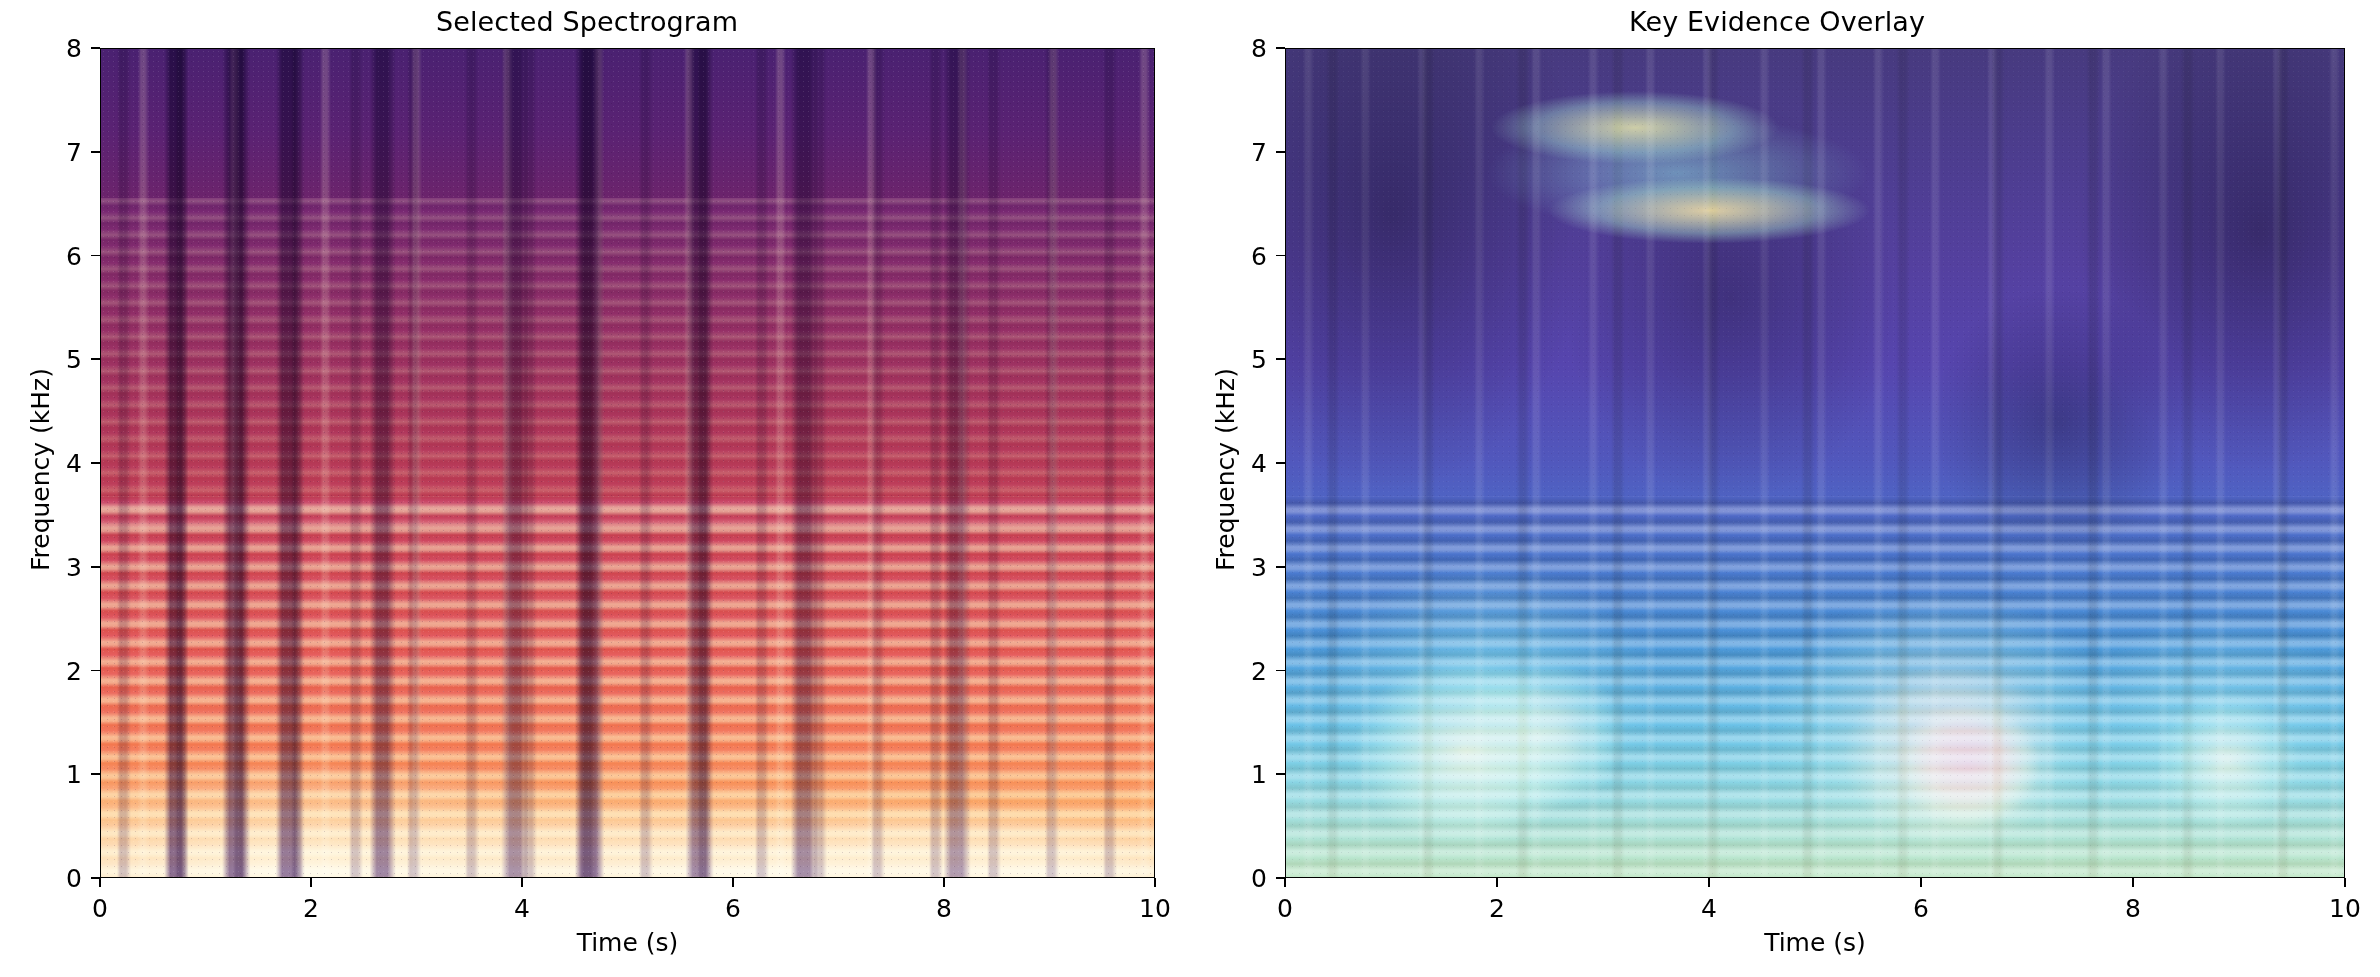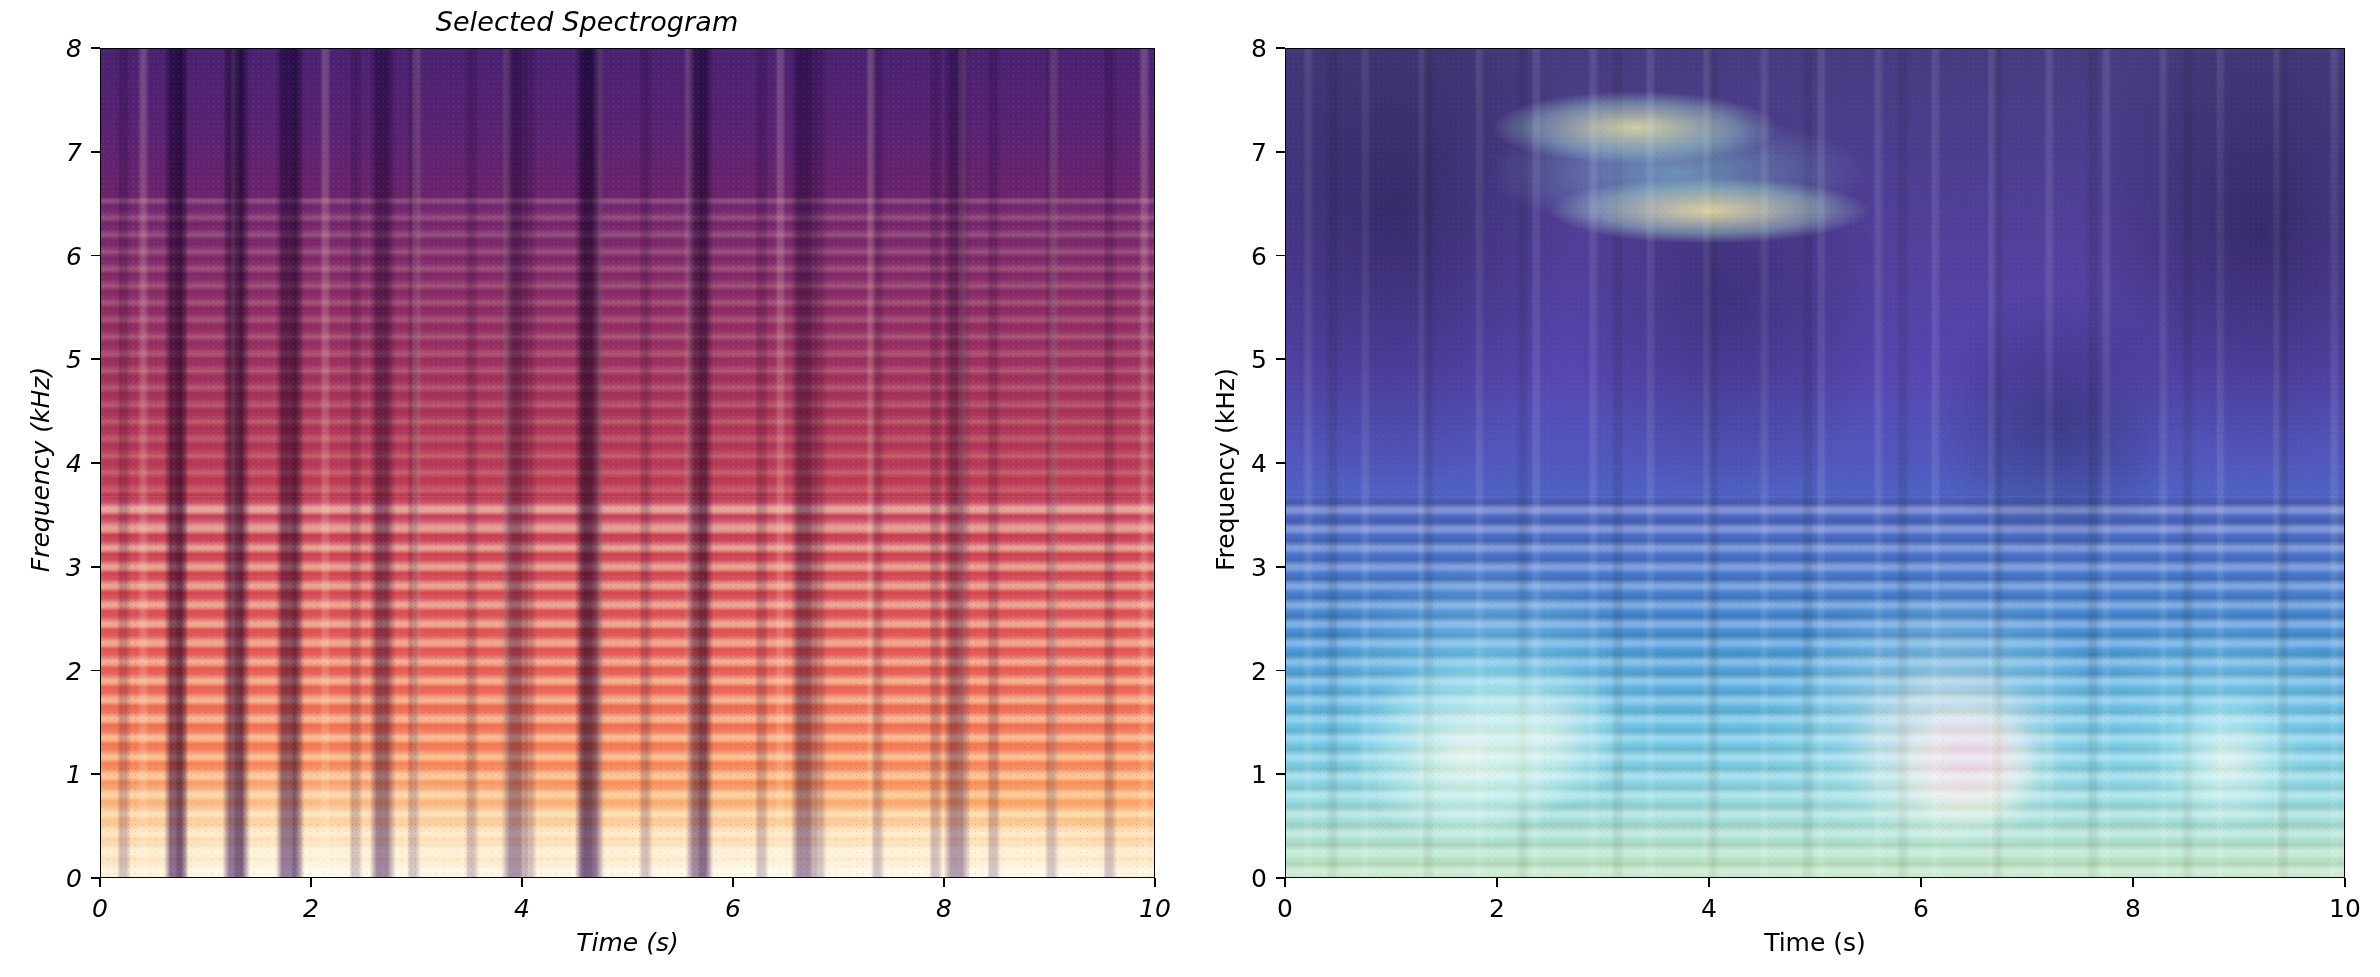--- a/index.html
+++ b/index.html
@@ -5,21 +5,21 @@
 <style>
   html,body{margin:0;padding:0;background:#ffffff;}
   body{
     width:2380px;height:977px;
     font-family:"DejaVu Sans","Liberation Sans",sans-serif;
     color:#000;overflow:hidden;position:relative;
   }
   .figure{position:absolute;inset:0;background:#ffffff;}
 
   .panel{position:absolute;top:0;height:977px;}
-  .panel-left{left:0;width:1190px;font-style:italic;}
+  .panel-left{left:0;width:1190px;}
   .panel-right{left:1190px;width:1190px;}
 
   
   .panel-title{
     position:absolute;top:6px;left:0;width:100%;
     text-align:center;font-size:27px;font-weight:400;
     letter-spacing:.1px;color:#000;
   }
   .panel-left  .panel-title{transform:translateX(-8px);}
   .panel-right .panel-title{transform:translateX(-8px);}
@@ -282,20 +282,21 @@
         <div class="lbl-y" style="left: 40px; width: 42px; top: 48px;">8</div>
       </div>
 
     <div class="axis-title-x" style="left:100px;width:1055px;top:928px;">Time (s)</div>
 
     <div class="axis-title-y" style="left:-80px;top:455px;width:240px;text-align:center;transform:rotate(-90deg);">Frequency (kHz)</div>
   </div>
 
   <div class="panel panel-right">
 
+    <div class="panel-title">Key Evidence Overlay</div>
 
     <div class="axes">
       <div class="spec-layer jet-base"></div>
       <div class="ghost-harm"></div>
       <div class="spec-layer ghost-cols"></div>
       <div class="spec-layer ghost-dark"></div>
       <div class="spec-layer jet-grey"></div>
       <div class="jet-floor"></div>
       <div class="spec-layer jet-hf"></div>
       <div class="spec-layer jet-lf-early"></div>

